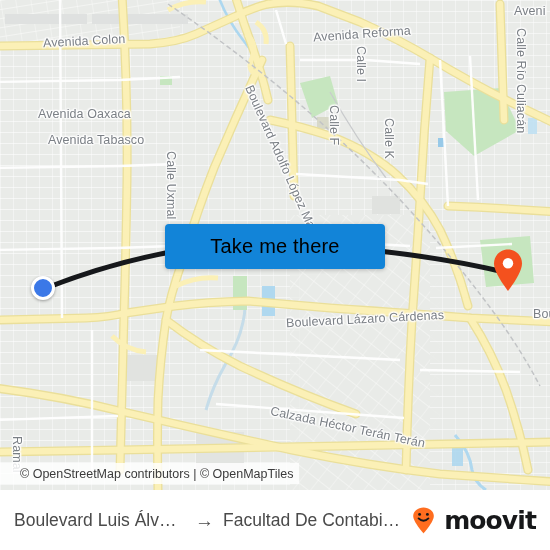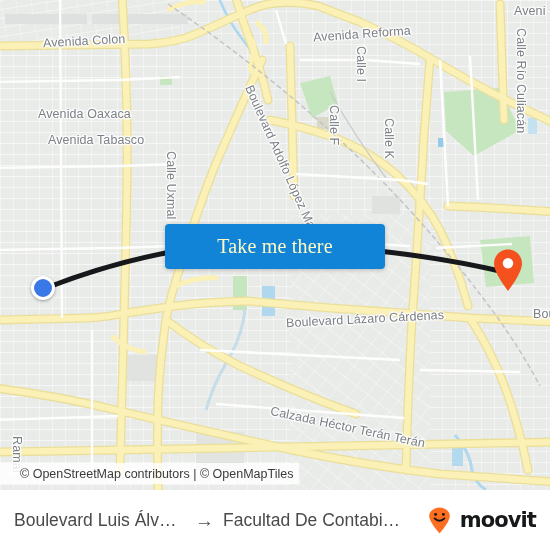--- a/index.html
+++ b/index.html
@@ -80,22 +80,22 @@
   
   #take-me-there-button {
     position: absolute;
     left: 165px;
     top: 224px;
     width: 220px;
     height: 45px;
     background: #1284d8;
     border: none;
     border-radius: 4px;
-    color: #fef9c3;
-    font-family: Liberation Serif, serif;
+    color: #000000;
+    font-family: Liberation Sans, sans-serif;
     font-size: 20px;
     font-weight: 400;
     letter-spacing: 0.2px;
     cursor: pointer;
     box-shadow: 0 1px 4px rgba(0,0,0,0.22);
     display: flex;
     align-items: center;
     justify-content: center;
     padding: 14px;
   }
@@ -148,21 +148,21 @@
     line-height: 1;
   }
   #moovit-logo {
     margin-left: auto;
     display: flex;
     align-items: center;
     flex: 0 0 auto;
   }
   #moovit-wordmark {
     font-family: "DejaVu Sans", sans-serif;
-    font-size: 21px;
+    font-size: 25px;
     font-weight: bold;
     color: #17181a;
     letter-spacing: -0.9px;
     line-height: 1;
     margin-left: 9px;
   }
 </style>
 </head>
 <body>
 

